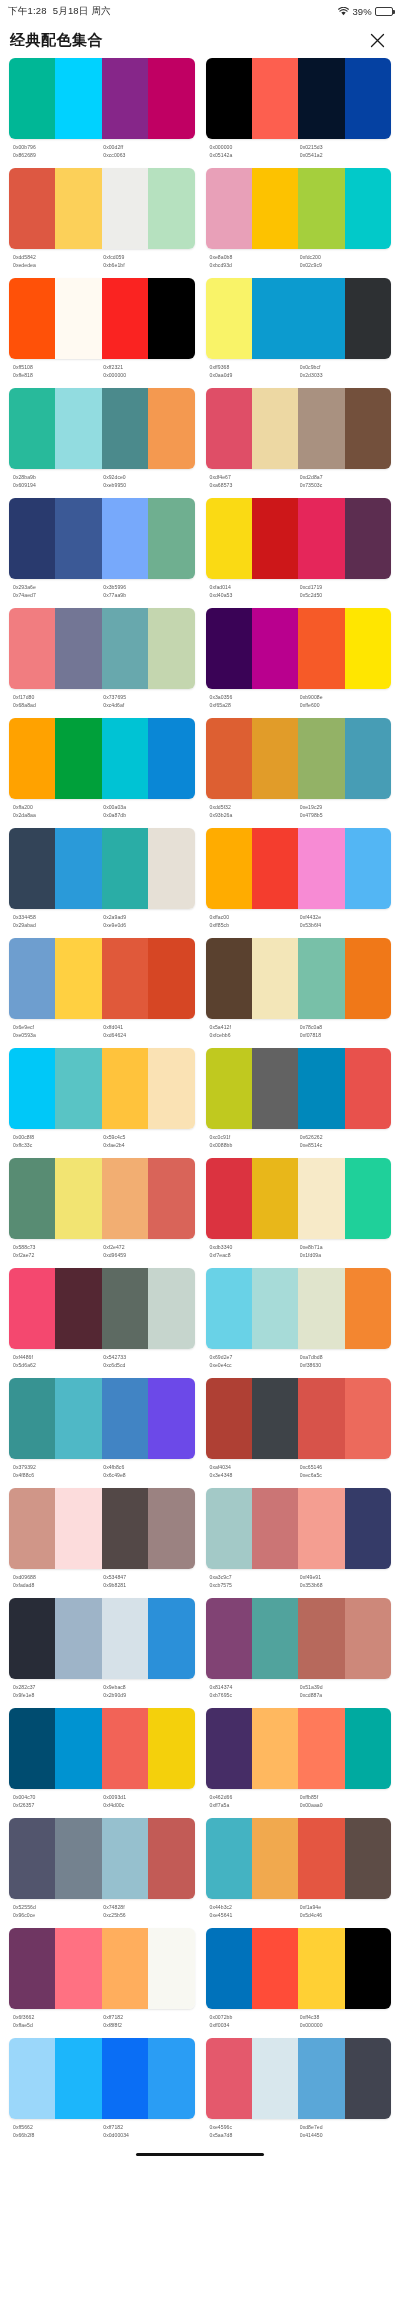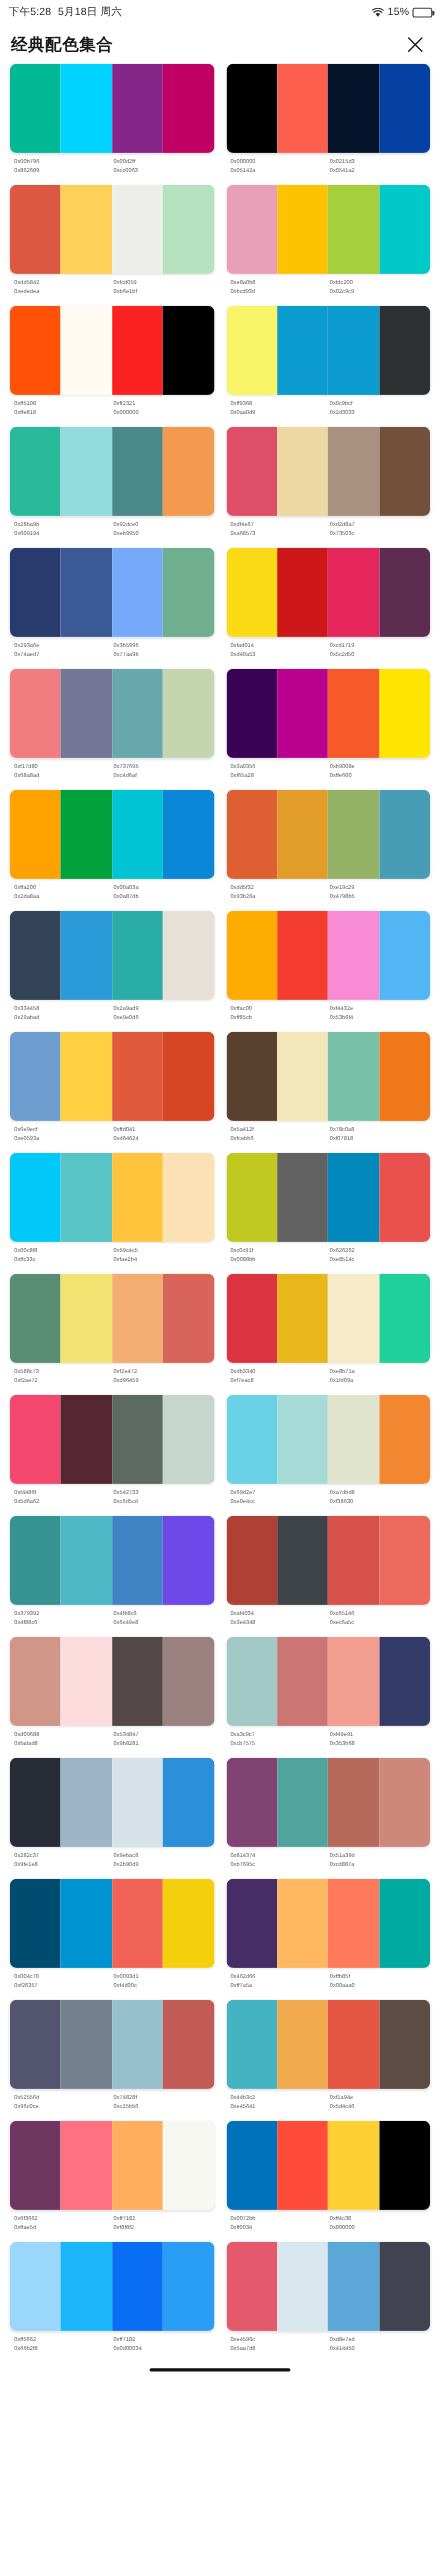--- a/index.html
+++ b/index.html
@@ -110,32 +110,32 @@
     border-radius: 2px;
     background: #111111;
   }
   .bottom-pad { height: 14px; }
 </style>
 </head>
 <body>
 
 <div class="statusbar">
   <div class="sb-left">
-    <span>下午5:28</span>
+    <span>下午1:28</span>
     <span>5月18日 周六</span>
   </div>
   <div class="sb-right">
     <span class="wifi-icon">
       <svg width="11" height="9" viewBox="0 0 11 9">
         <path d="M5.5 8.3 L3.3 5.6 a3.5 3.5 0 0 1 4.4 0 Z" fill="#2b2b2b"></path>
         <path d="M1.9 4.1 a5.6 5.6 0 0 1 7.2 0" stroke="#2b2b2b" stroke-width="1.1" fill="none" stroke-linecap="round"></path>
         <path d="M0.6 2.2 a8 8 0 0 1 9.8 0" stroke="#2b2b2b" stroke-width="1.1" fill="none" stroke-linecap="round"></path>
       </svg>
     </span>
-    <span>15%</span>
+    <span>39%</span>
     <span class="batt">
       <span class="batt-fill" style="width:87%"></span>
     </span>
   </div>
 </div>
 
 <div class="titlebar">
   <div class="page-title">经典配色集合</div>
   <div class="close-btn">
     <svg width="15" height="15" viewBox="0 0 15 15">

